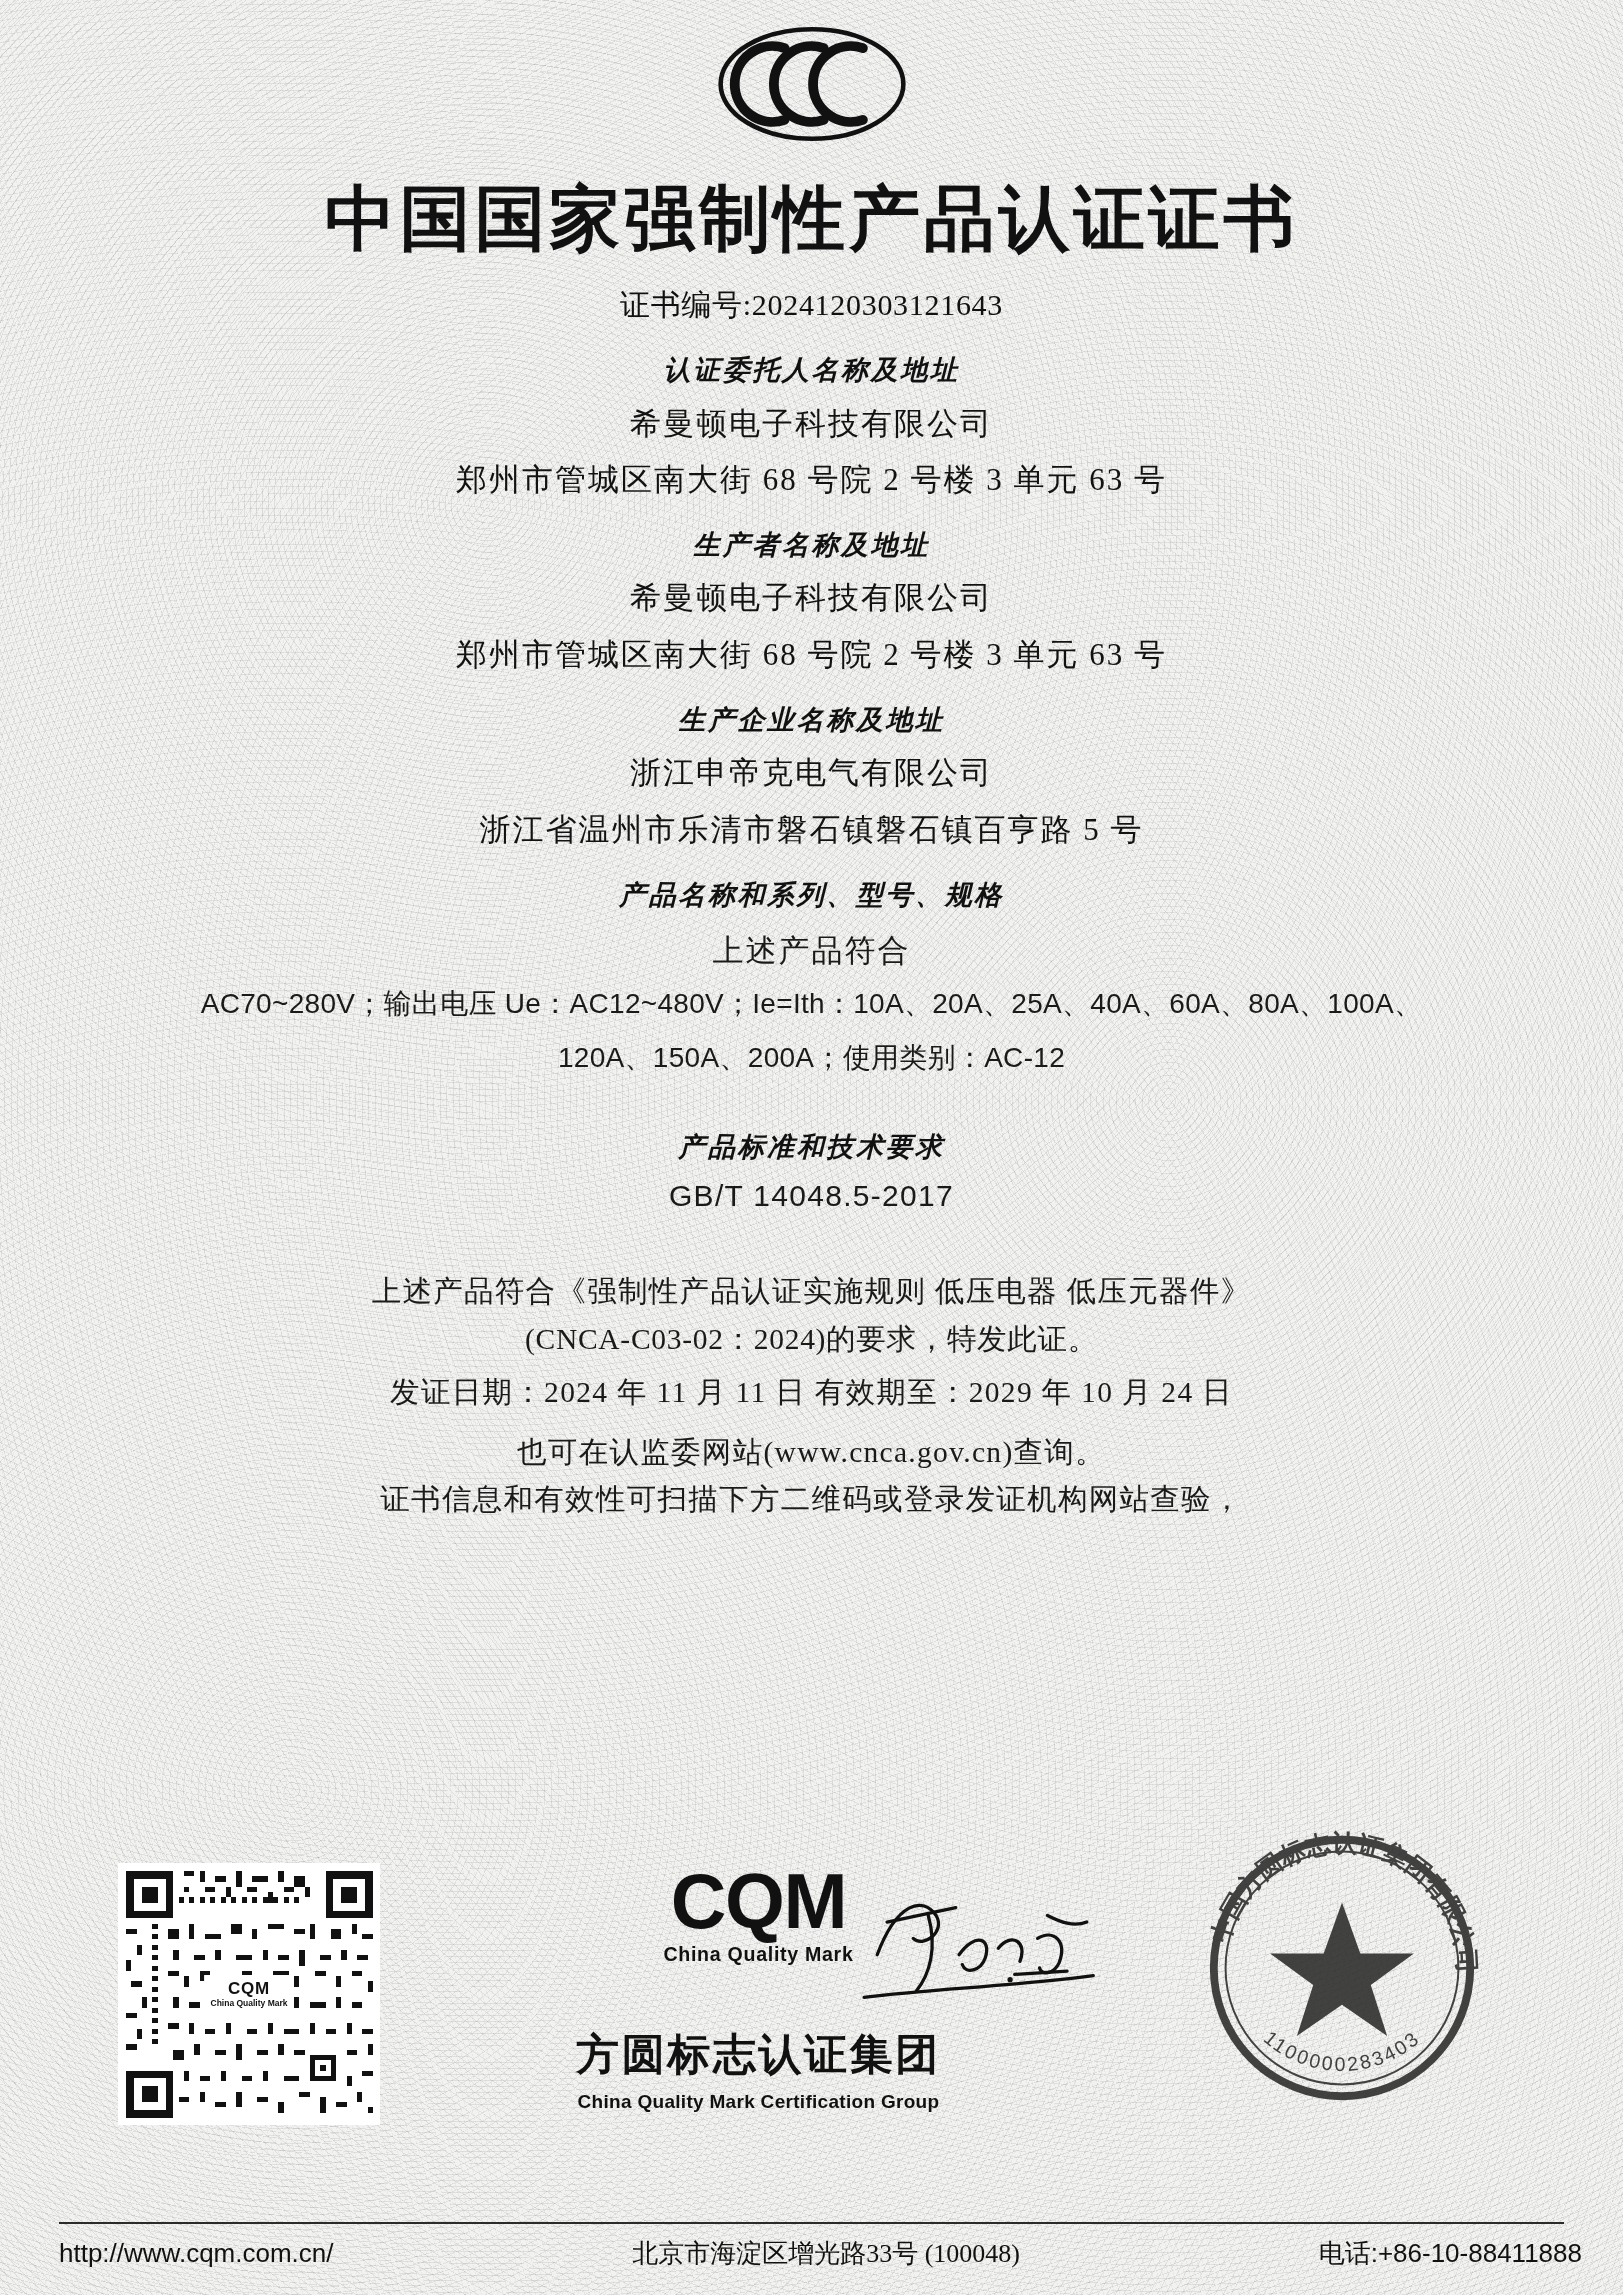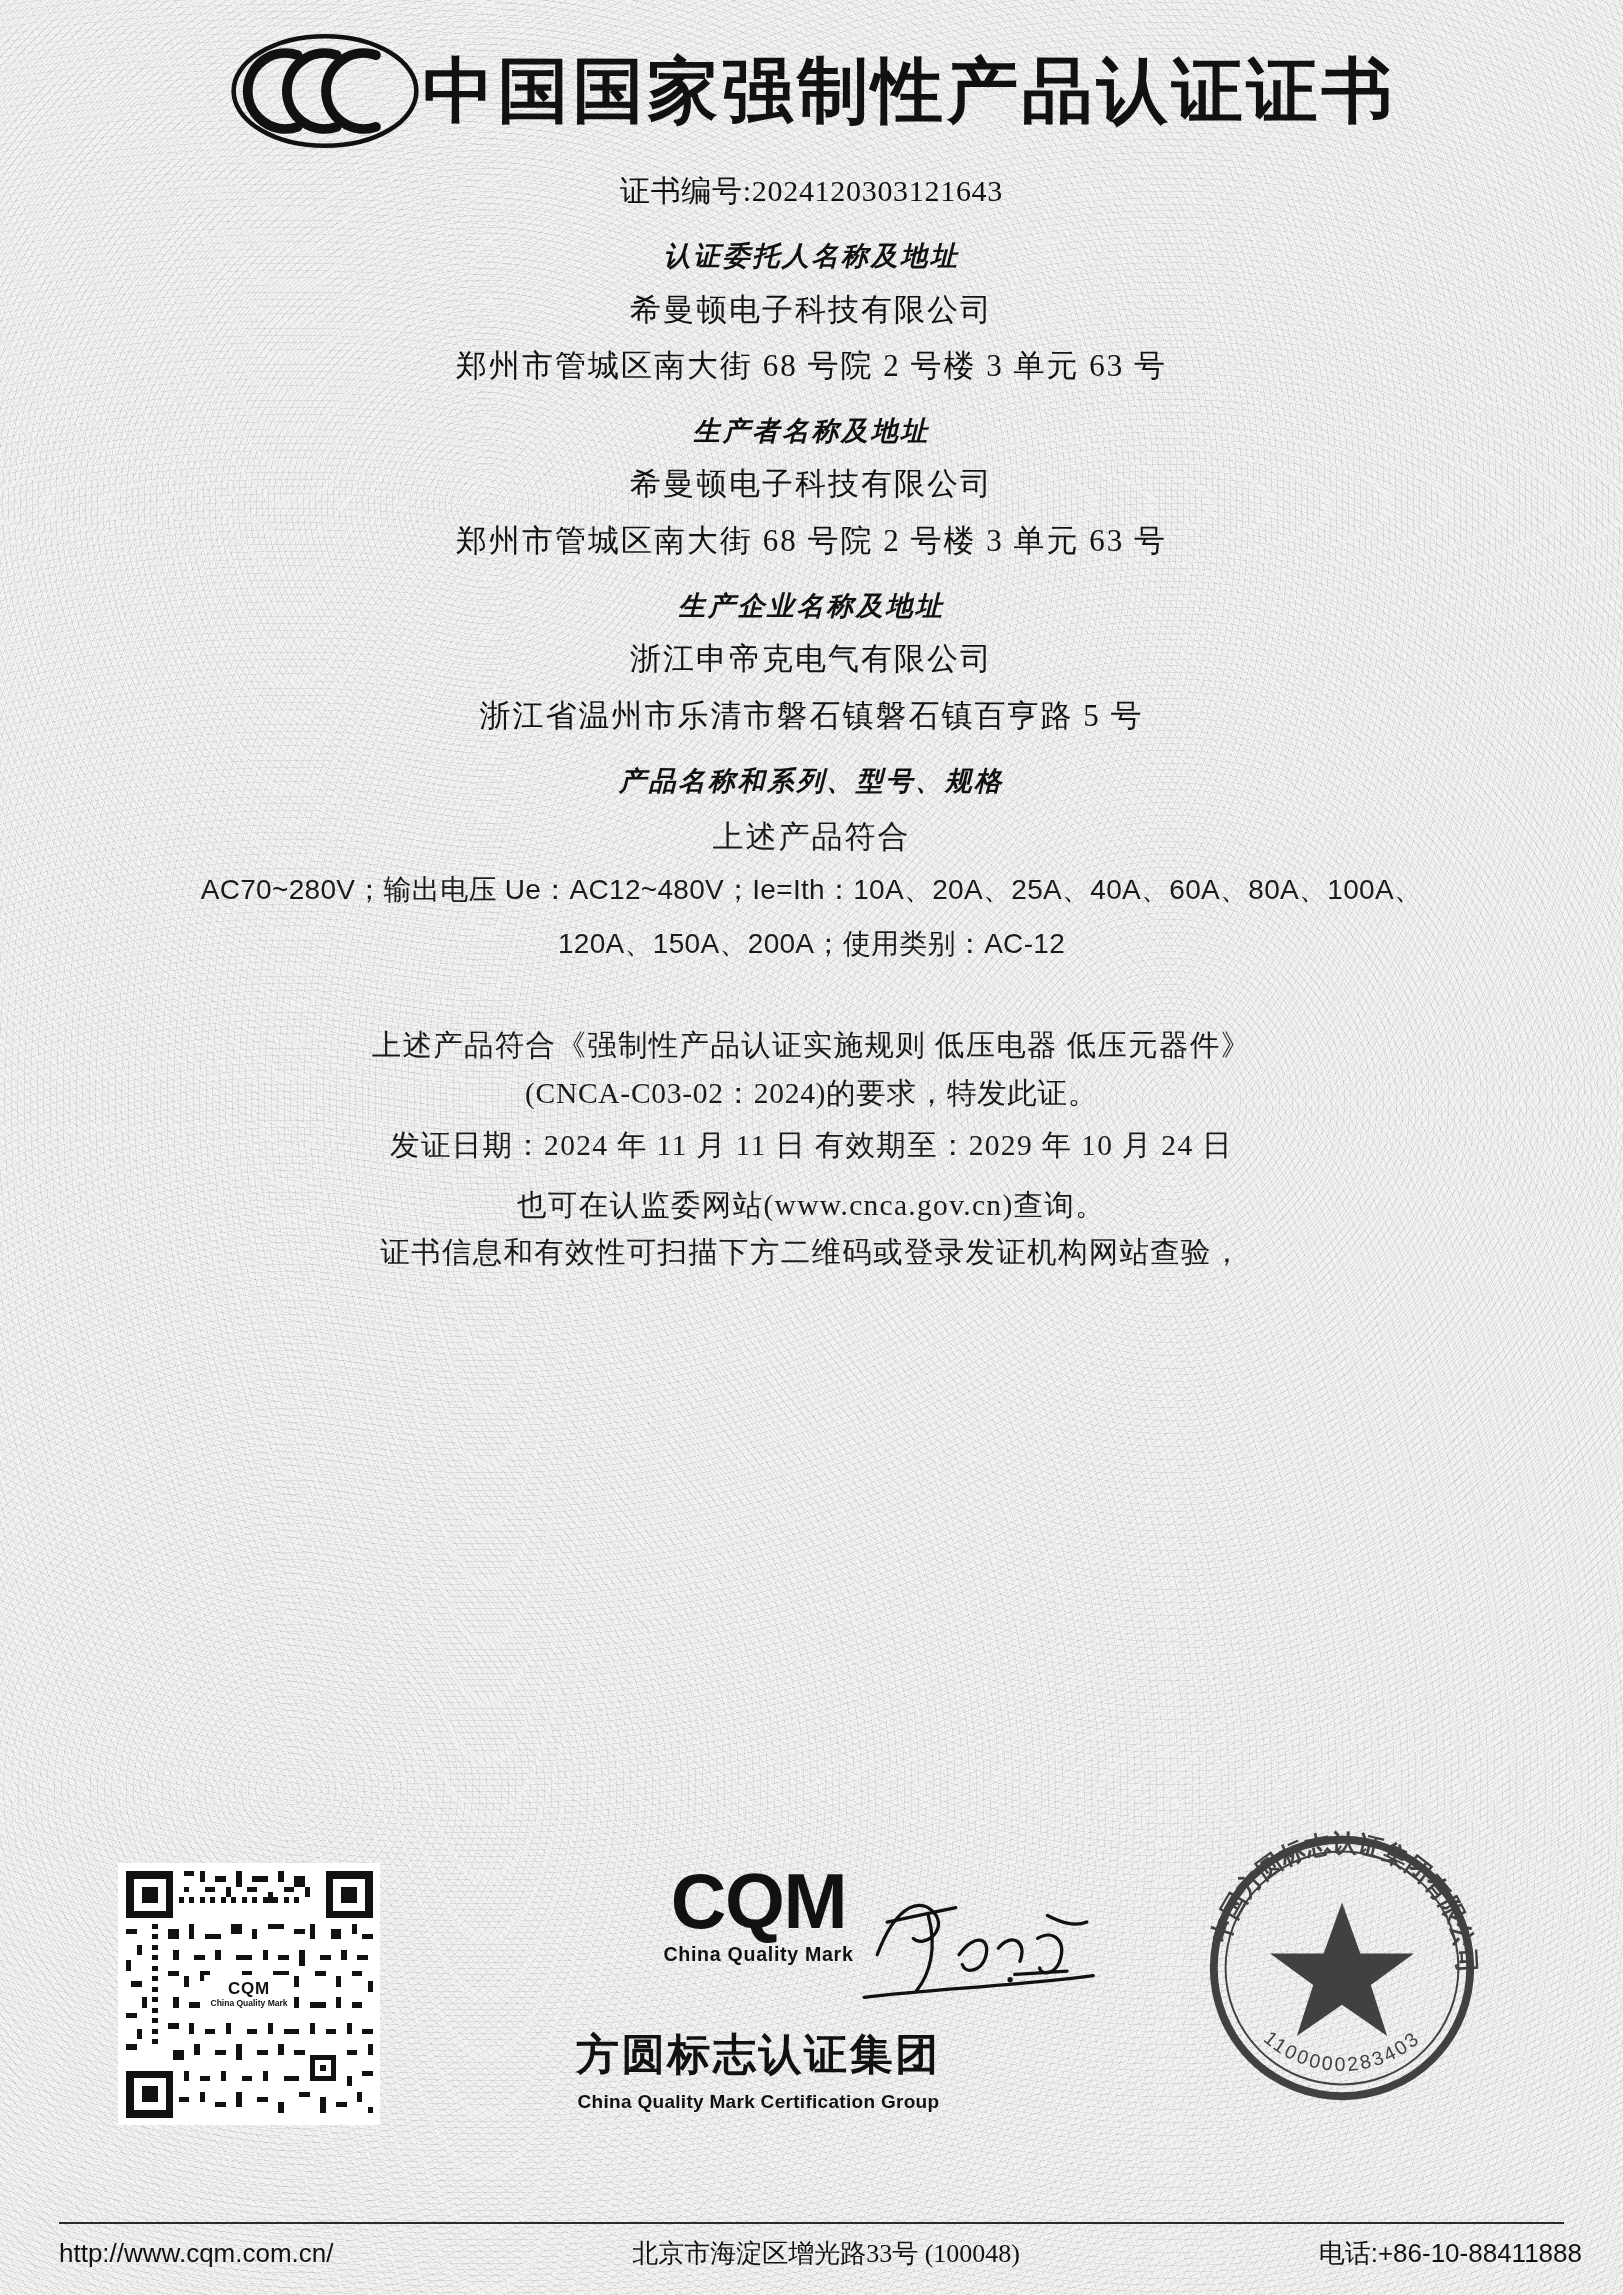--- a/index.html
+++ b/index.html
@@ -34,21 +34,23 @@
     inset: 0;
     padding: 0 39px;
     box-sizing: border-box;
   }
 
   
   .header {
     display: flex;
     align-items: center;
     justify-content: center;
-    padding-top: 29px;
+    gap: 26px;
+    padding-top: 22px;
+    flex-direction: column;
   }
   .ccc-logo {
     width: 196px;
     height: 124px;
     flex: 0 0 auto;
   }
   .cert-title {
     font-family: "Liberation Serif", "DejaVu Serif", serif;
     font-weight: bold;
     font-size: 71px;
@@ -286,20 +288,24 @@
 
     <div class="section">
       <div class="sec-title">产品名称和系列、型号、规格</div>
       <div class="spec-block">
         <div class="spec-name">上述产品符合</div>
         <div class="spec-detail">AC70~280V；输出电压 Ue：AC12~480V；Ie=Ith：10A、20A、25A、40A、60A、80A、100A、</div>
         <div class="spec-detail">120A、150A、200A；使用类别：AC-12</div>
       </div>
     </div>
 
+    <div class="std-block">
+      <div class="sec-title">产品标准和技术要求</div>
+      <div class="std-value">GB/T 14048.5-2017</div>
+    </div>
 
     <div class="statement">
       <div>上述产品符合《强制性产品认证实施规则 低压电器 低压元器件》</div>
       <div class="l2">(CNCA-C03-02：2024)的要求，特发此证。</div>
     </div>
     <div class="dates">发证日期：2024 年 11 月 11 日  有效期至：2029 年 10 月 24 日</div>
     <div class="verify">
       <div>也可在认监委网站(www.cnca.gov.cn)查询。</div>
       <div>证书信息和有效性可扫描下方二维码或登录发证机构网站查验，</div>
     </div>

